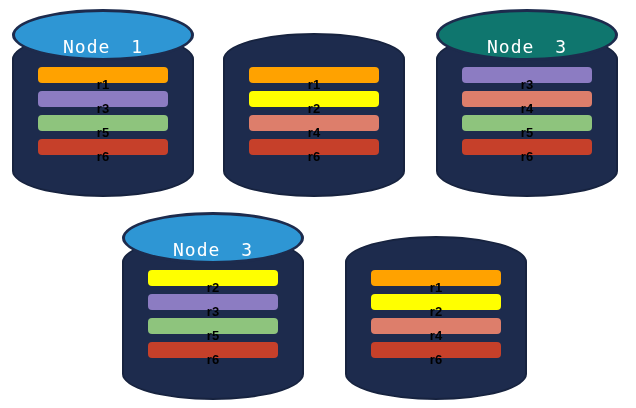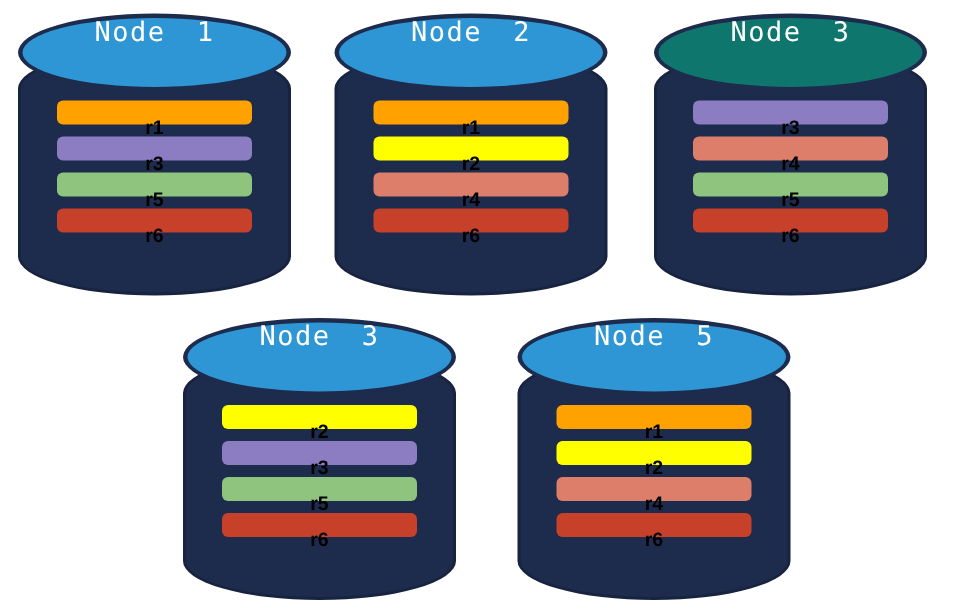--- a/index.html
+++ b/index.html
@@ -40,21 +40,21 @@
   .cyl-top {
     position: absolute;
     left: 0;
     top: 0;
     width: 182px;
     height: 52px;
     border-radius: 50%;
     box-sizing: border-box;
     border: 3px solid;
     display: flex;
-    align-items: flex-start;
+    align-items: flex-end;
     justify-content: center;
   }
   .node-label {
     font-family: "DejaVu Sans Mono", monospace;
     font-size: 18px;
     letter-spacing: 1px;
     word-spacing: 9px;
     white-space: nowrap;
     transform: translateY(-1px);
   }
@@ -102,23 +102,20 @@
           <span style="color: rgb(0, 0, 0);">r5</span>
         </div>
         <div class="bar" style="background: rgb(198, 64, 42);">
           <span style="color: rgb(0, 0, 0);">r6</span>
         </div>
       </div>
     </div>
 
     <div class="cyl pos-1">
       <div class="cyl-body" style="background: rgb(29, 43, 77); border-color: rgb(23, 35, 63);"></div>
-      <div class="cyl-top" style="background: rgb(46, 150, 212); border-color: rgb(29, 43, 77);">
-        <span class="node-label" style="color: rgb(255, 255, 255);">Node 2</span>
-      </div>
       <div class="bars">
         <div class="bar" style="background: rgb(255, 162, 0);">
           <span style="color: rgb(0, 0, 0);">r1</span>
         </div>
         <div class="bar" style="background: rgb(255, 255, 0);">
           <span style="color: rgb(0, 0, 0);">r2</span>
         </div>
         <div class="bar" style="background: rgb(221, 126, 107);">
           <span style="color: rgb(0, 0, 0);">r4</span>
         </div>
@@ -165,23 +162,20 @@
           <span style="color: rgb(0, 0, 0);">r5</span>
         </div>
         <div class="bar" style="background: rgb(198, 64, 42);">
           <span style="color: rgb(0, 0, 0);">r6</span>
         </div>
       </div>
     </div>
 
     <div class="cyl pos-4">
       <div class="cyl-body" style="background: rgb(29, 43, 77); border-color: rgb(23, 35, 63);"></div>
-      <div class="cyl-top" style="background: rgb(46, 150, 212); border-color: rgb(29, 43, 77);">
-        <span class="node-label" style="color: rgb(255, 255, 255);">Node 5</span>
-      </div>
       <div class="bars">
         <div class="bar" style="background: rgb(255, 162, 0);">
           <span style="color: rgb(0, 0, 0);">r1</span>
         </div>
         <div class="bar" style="background: rgb(255, 255, 0);">
           <span style="color: rgb(0, 0, 0);">r2</span>
         </div>
         <div class="bar" style="background: rgb(221, 126, 107);">
           <span style="color: rgb(0, 0, 0);">r4</span>
         </div>

